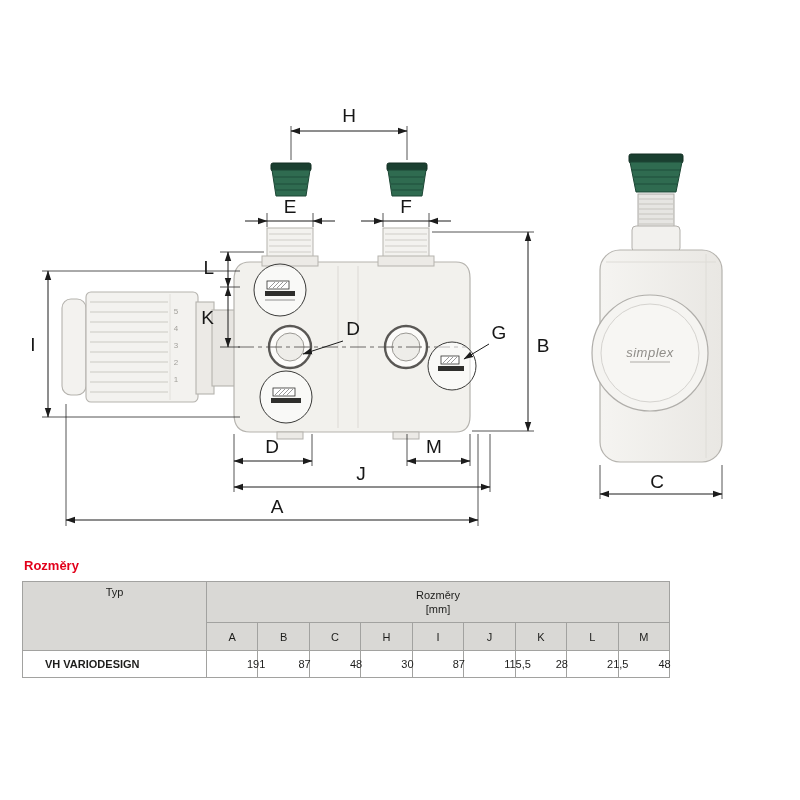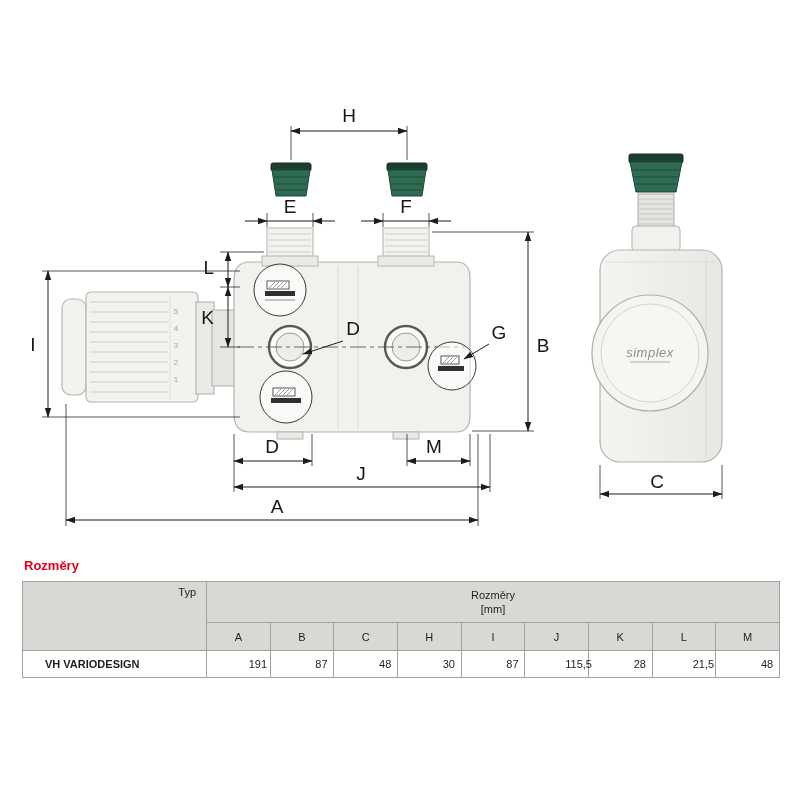--- a/index.html
+++ b/index.html
@@ -9,26 +9,26 @@
   }
   .drawing{position:absolute;top:0;left:0;}
   svg text{font-family:"Liberation Sans",sans-serif;}
   .dim-label{font-size:19px;fill:#161616;}
   .scale-digit{font-size:8px;fill:#a3a19c;}
   .brand{font-size:13px;font-style:italic;fill:#8f8d88;letter-spacing:0.5px;}
   .part-line{stroke:#b5b3ae;stroke-width:1.1;}
   .dim{stroke:#1c1c1c;stroke-width:1;fill:none;}
   .ext{stroke:#1c1c1c;stroke-width:0.75;fill:none;}
 
-  .table-section{position:absolute;top:558px;left:22px;width:758px;}
+  .table-section{position:absolute;top:558px;left:22px;width:648px;}
   .section-title{color:#e2001a;font-weight:bold;font-size:13px;margin:0 0 8px 2px;}
   table.dims{border-collapse:collapse;width:100%;table-layout:fixed;font-size:11px;color:#1d1d1b;}
   table.dims th,table.dims td{border:1px solid #a2a2a0;}
   table.dims th{background:#d9d8d5;font-weight:normal;}
-  th.typ-cell{text-align:right;vertical-align:top;padding:4px 10px;font-weight:bold;background:#d9d8d5;}
+  th.typ-cell{text-align:center;vertical-align:top;padding:4px 10px;font-weight:bold;background:#d9d8d5;}
   th.group-cell{text-align:center;height:36px;padding:2px 0;line-height:14px;}
   tr.letters th{height:25px;text-align:center;}
   tr.data td{height:24px;text-align:center;background:#ffffff;padding-left:40px;}
   tr.data td.name{text-align:left;padding:0 22px;font-weight:bold;}
 </style>
 </head>
 <body>
 
 <div class="drawing">
 <svg width="800" height="545" viewBox="0 0 800 545">

